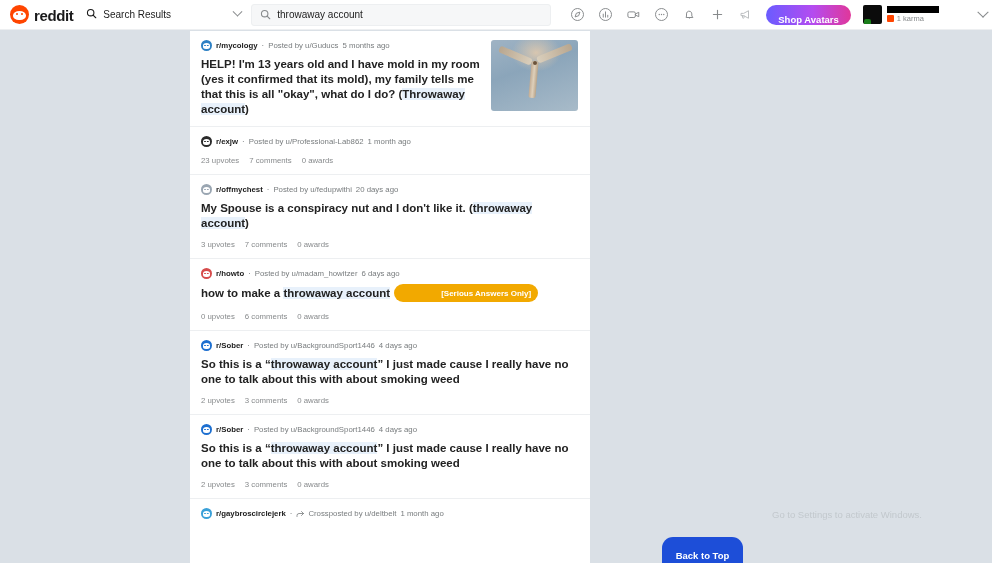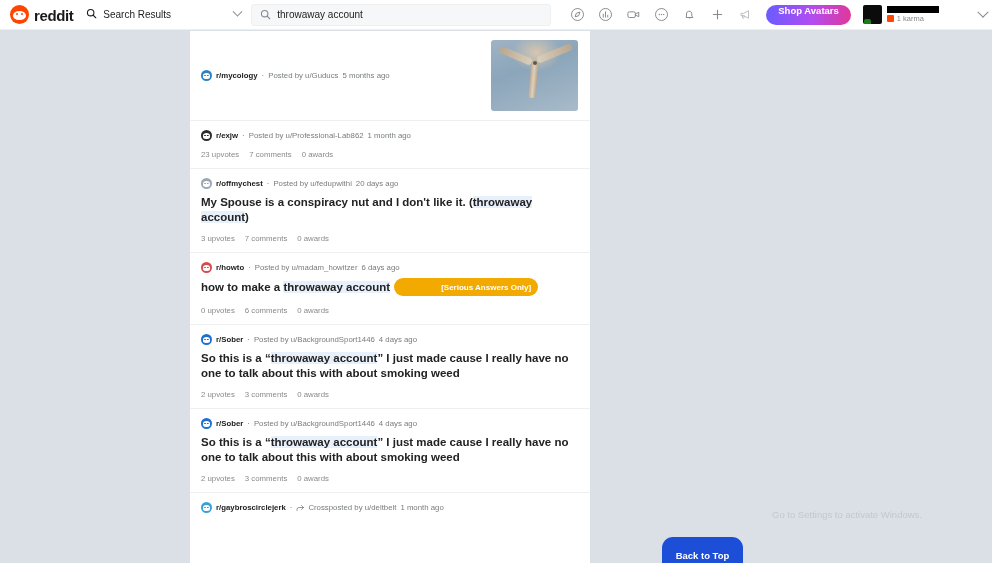--- a/index.html
+++ b/index.html
@@ -66,21 +66,21 @@
     width: 19px; height: 19px; display: flex; align-items: center; justify-content: center;
     cursor: pointer; color: #878a8c;
   }
   .hicon svg { display: block; }
 
   .shop-avatars {
     margin-left: 11px;
     height: 20px; padding: 0 12px; border-radius: 10px;
     background: linear-gradient(90deg,#6a5cff 0%, #b44cf0 55%, #e0379a 100%);
     color: #fff; font-size: 9.5px; font-weight: bold;
-    display: flex; align-items: flex-start; cursor: pointer; white-space: nowrap;
+    display: flex; align-items: flex-end; cursor: pointer; white-space: nowrap;
   }
 
   .user-chip {
     margin-left: 12px; display: flex; align-items: center; gap: 5px; cursor: pointer;
   }
   .user-av {
     width: 19px; height: 19px; background: #0b0b0b; border-radius: 2px;
     position: relative; flex: none;
   }
   .user-av::after {
@@ -101,21 +101,21 @@
   .content {
     position: absolute; top: 31px; left: 190px;
     width: 400px; min-height: 532px;
     background: #ffffff;
   }
   .post {
     padding: 9px 12px 9px 11px;
     border-bottom: 1px solid #edeff1;
   }
   .post:last-child { border-bottom: none; }
-  .post-body { display: flex; gap: 10px; align-items: center; }
+  .post-body { display: flex; gap: 10px; align-items: flex-start; }
   .post-main { flex: 1; min-width: 0; }
 
   .post-meta {
     display: flex; align-items: center; gap: 4px;
     font-size: 7.8px; color: #787c7e; white-space: nowrap;
     line-height: 11px;
   }
   .sub-av { width: 11px; height: 11px; border-radius: 50%; flex: none; position: relative; overflow: hidden; }
   .sub-av .snoo {
     position: absolute; left: 1.8px; top: 3.2px; width: 7.4px; height: 5.6px;
@@ -296,20 +296,21 @@
           <div class="post-meta">
             <span class="sub-av" style="background: rgb(45, 128, 196); color: rgb(45, 128, 196);">
               <span class="snoo"></span>
               <span class="eyes"></span>
             </span>
             <span class="sub-name">r/mycology</span>
             <span class="dot">·</span>
             <span>Posted by u/Guducs</span>
             <span>5 months ago</span>
           </div>
+          <div class="post-title bold"><span>HELP! I'm 13 years old and I have mold in my room (yes it confirmed that its mold), my family tells me that this is all "okay", what do I do? (</span><span class="hl">Throwaway account</span><span>)</span></div>
         </div>
         <div class="thumb">
           <span class="armL"></span>
           <span class="armR"></span>
           <span class="stalk"></span>
           <span class="spot"></span>
         </div>
       </div>
     </div>
     <div class="post">

